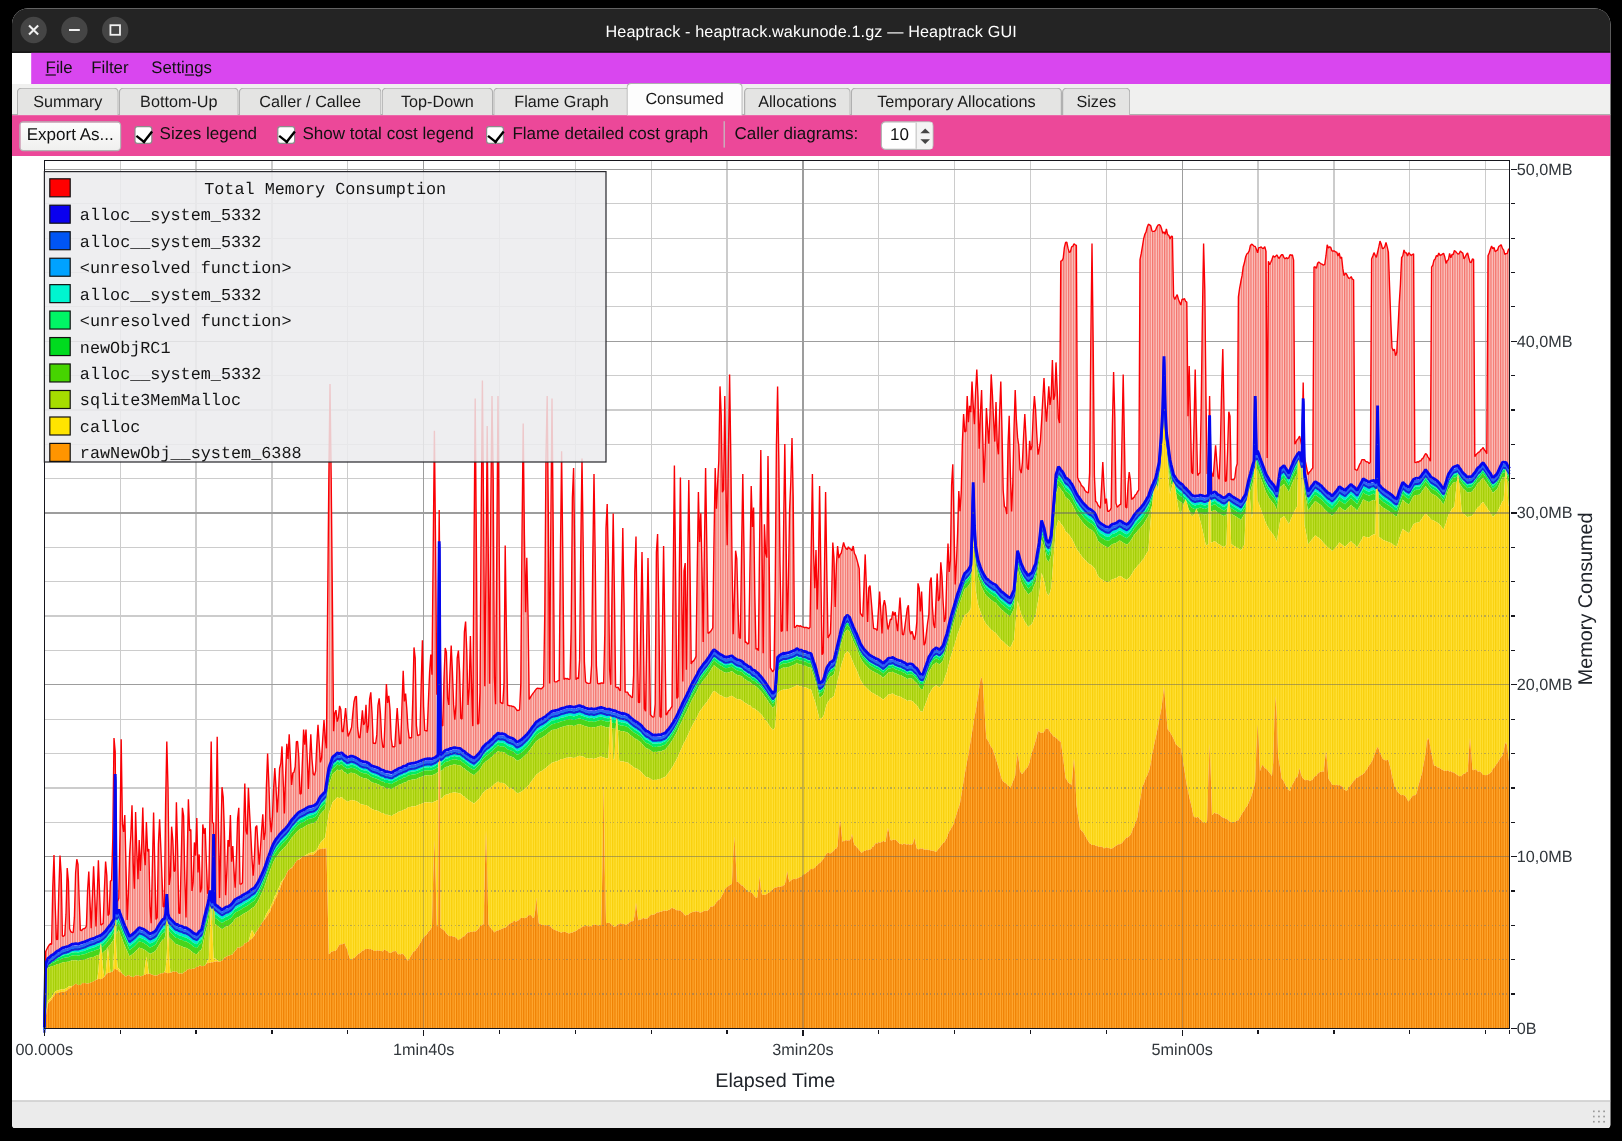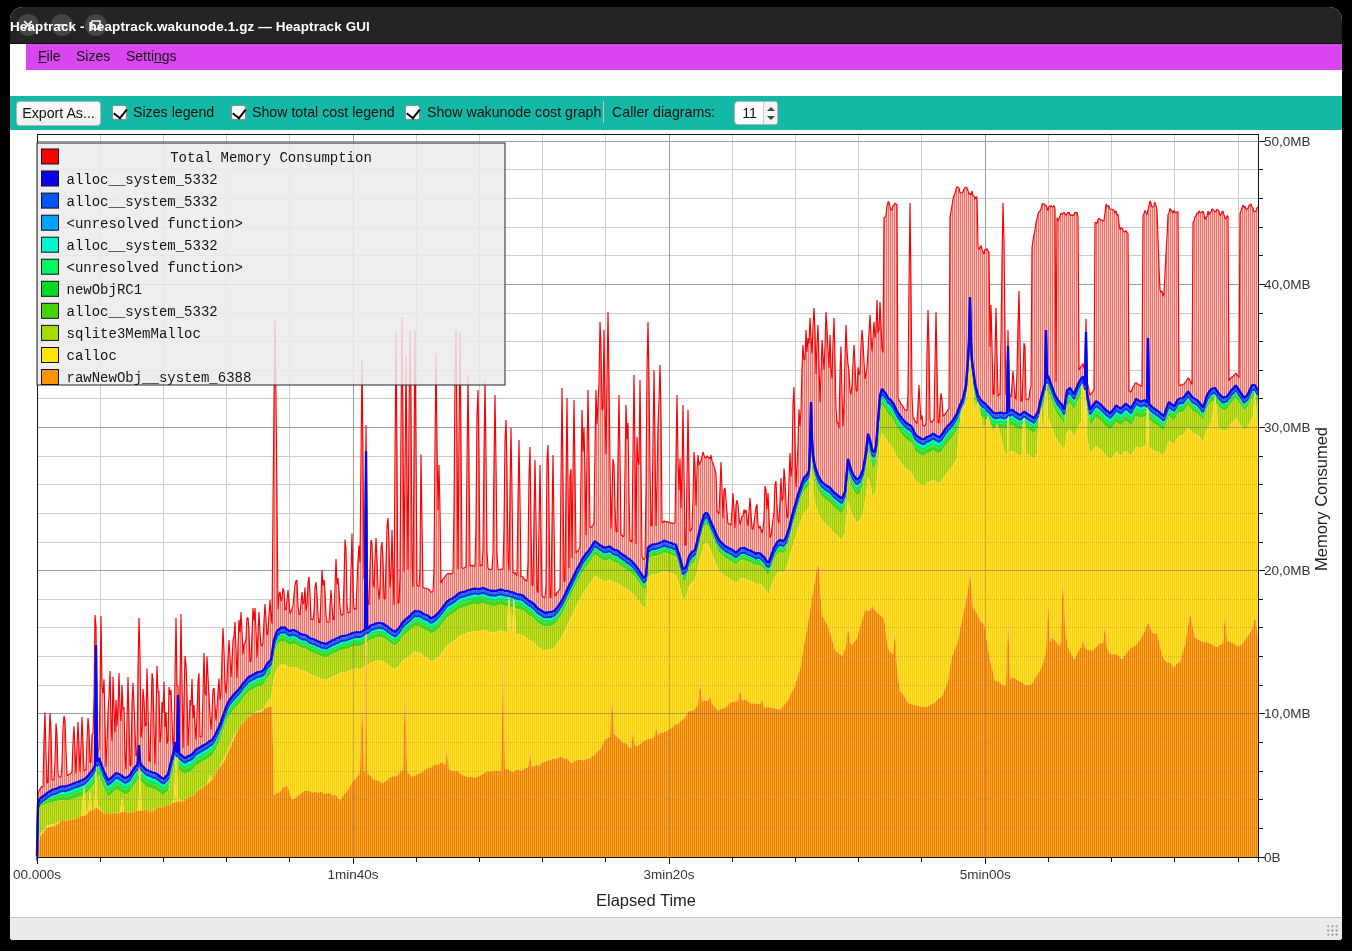--- a/index.html
+++ b/index.html
@@ -1,24 +1,24 @@
 <!DOCTYPE html>
 <html><head><meta charset="utf-8"><style>
 *{margin:0;padding:0;box-sizing:border-box}
 html,body{width:1352px;height:951px;background:#000;font-family:"Liberation Sans",sans-serif;overflow:hidden}
 .win{position:absolute;left:10px;top:7px;width:1332px;height:933px;background:#fff;border-radius:13px 13px 3px 3px;overflow:hidden}
 .titlebar{position:absolute;left:0;top:0;width:100%;height:37px;background:#242424;border-bottom:1px solid #0a0a0a}
 .tbtn{position:absolute;top:7px;width:22px;height:22px;border-radius:50%;background:#454545;color:#f2f2f2}
-.title{position:absolute;width:100%;top:11.5px;color:#fff;font-size:13.5px;font-weight:bold;letter-spacing:.1px}
+.title{position:absolute;width:100%;text-align:center;top:11.5px;color:#fff;font-size:13.5px;font-weight:normal;letter-spacing:.1px}
 .menubar{position:absolute;left:16px;top:37px;width:100%;height:26px;background:#d946ef;color:#111;font-size:14px}
 .menubar span{position:absolute;top:4px}
 .tabbar{position:absolute;left:0;top:63px;width:100%;height:26px;background:#f0f0ef;border-bottom:1px solid #b0b0b0}
 .tab{position:absolute;top:2.5px;height:23.5px;background:#e4e4e3;border:1px solid #b0b0b0;border-bottom:none;border-radius:4px 4px 0 0;font-size:13.5px;color:#1a1a1a;text-align:center;line-height:22px}
 .tab.active{top:-1px;height:27px;background:#fdfdfd;line-height:26px;z-index:3}
-.toolbar{position:absolute;left:0;top:89px;width:100%;height:34px;background:#14b8a6;font-size:14.2px;color:#111}
+.toolbar{position:absolute;left:0;top:89px;width:100%;height:34px;background:#ec4899;font-size:14.2px;color:#111}
 .btn{position:absolute;left:6px;top:5px;width:85px;height:25px;background:linear-gradient(#fdfdfd,#f0f0ef);border:1px solid #b4b4b4;border-radius:3.5px;text-align:center;line-height:23px}
 .cb{position:absolute;top:8.5px;width:15px;height:15px;background:#fff;border:1px solid #8c8c8c;border-radius:2.5px}
 .cb:after{content:"";position:absolute;left:3px;top:0.5px;width:6.5px;height:9.5px;border:solid #000;border-width:0 2.6px 2.6px 0;transform:rotate(38deg)}
 .tlab{position:absolute;top:8px}
 .sep{position:absolute;top:5px;height:22px;width:1px;background:#c3c3c2}
 .spin{position:absolute;left:724px;top:5px;width:44px;height:24px;background:#fff;border:1px solid #b4b4b4;border-radius:4px}
 .spin .v{position:absolute;left:0;top:2.5px;width:29px;text-align:center}
 .spin .st{position:absolute;right:0;top:0;width:14px;height:100%;border-left:1px solid #c9c9c9;background:#f4f4f4}
 .arr{position:absolute;left:3px;width:0;height:0;border-left:4px solid transparent;border-right:4px solid transparent}
 .chart{position:absolute;left:0;top:123px;width:100%;height:787px;background:#fff}
@@ -35,35 +35,46 @@
     <div class="tbtn" style="left:41px"><svg width="22" height="22">
           <path d="M6.5 11 H15.5" stroke="#f0f0f0" stroke-width="1.7"></path>
         </svg></div>
     <div class="tbtn" style="left:75px"><svg width="22" height="22">
           <rect x="7" y="7" width="8" height="8" fill="none" stroke="#f0f0f0" stroke-width="1.5"></rect>
         </svg></div>
     <div class="title">Heaptrack - heaptrack.wakunode.1.gz — Heaptrack GUI</div>
   </div>
   <div class="menubar">
     <span style="left:12px"><u>F</u>ile</span>
-      <span style="left:50px">Sizes</span>
+      <span style="left:50px">Filter</span>
       <span style="left:100px">Setti<u>n</u>gs</span>
+  </div>
+  <div class="tabbar">
+    <div class="tab" style="left:4px;width:85px">Summary</div>
+    <div class="tab" style="left:89px;width:100px">Bottom-Up</div>
+    <div class="tab" style="left:189px;width:119px">Caller / Callee</div>
+    <div class="tab" style="left:308px;width:93px">Top-Down</div>
+    <div class="tab" style="left:401px;width:114px">Flame Graph</div>
+    <div class="tab active" style="left:512px;width:97px">Consumed</div>
+    <div class="tab" style="left:610px;width:89px">Allocations</div>
+    <div class="tab" style="left:699px;width:176px">Temporary Allocations</div>
+    <div class="tab" style="left:875px;width:57px">Sizes</div>
   </div>
   <div class="toolbar">
     <div class="btn">Export As...</div>
     <div class="cb" style="left:102px"></div>
       <span class="tlab" style="left:123px">Sizes legend</span>
     <div class="cb" style="left:221px"></div>
       <span class="tlab" style="left:242px">Show total cost legend</span>
     <div class="cb" style="left:395px"></div>
-      <span class="tlab" style="left:417px">Show wakunode cost graph</span>
+      <span class="tlab" style="left:417px">Flame detailed cost graph</span>
     <div class="sep" style="left:593px"></div>
     <span class="tlab" style="left:602px">Caller diagrams:</span>
     <div class="spin">
-        <div class="v">11</div>
+        <div class="v">10</div>
         <div class="st">
       <div class="arr" style="top:4.5px;border-bottom:4.5px solid #454545"></div>
       <div class="arr" style="bottom:4.5px;border-top:4.5px solid #454545"></div>
         </div>
       </div>
   </div>
   <div class="chart">
 <svg width="1332" height="787" viewBox="0 0 1332 787" style="position:absolute;left:0;top:0" text-rendering="optimizeLegibility">
 <defs>
 <pattern id="hO" patternUnits="userSpaceOnUse" width="2" height="4">

